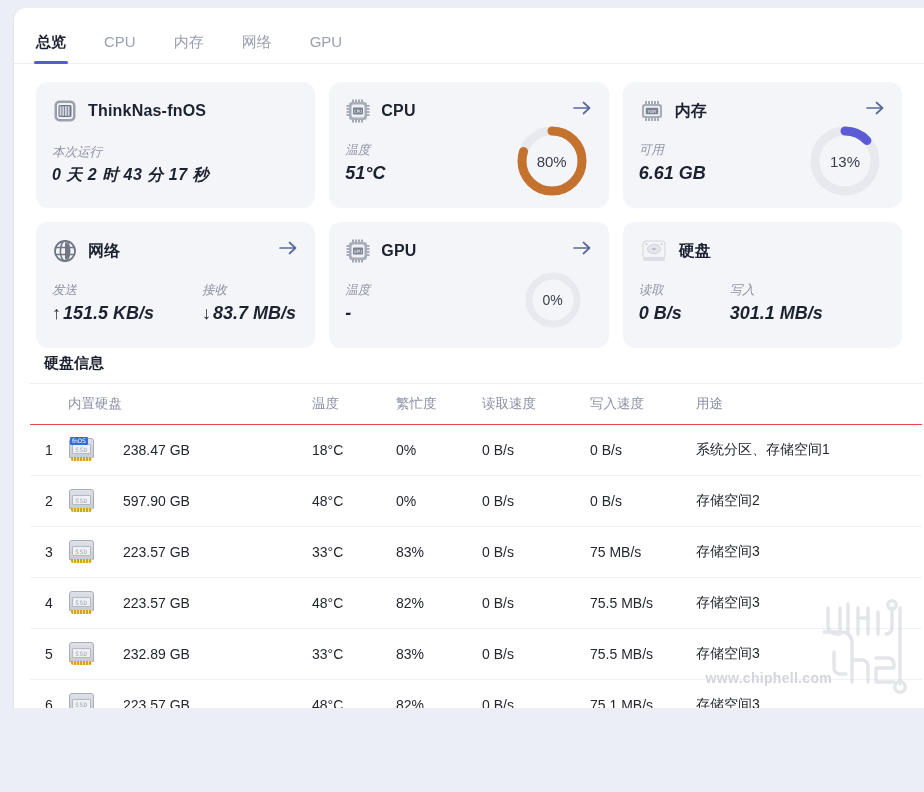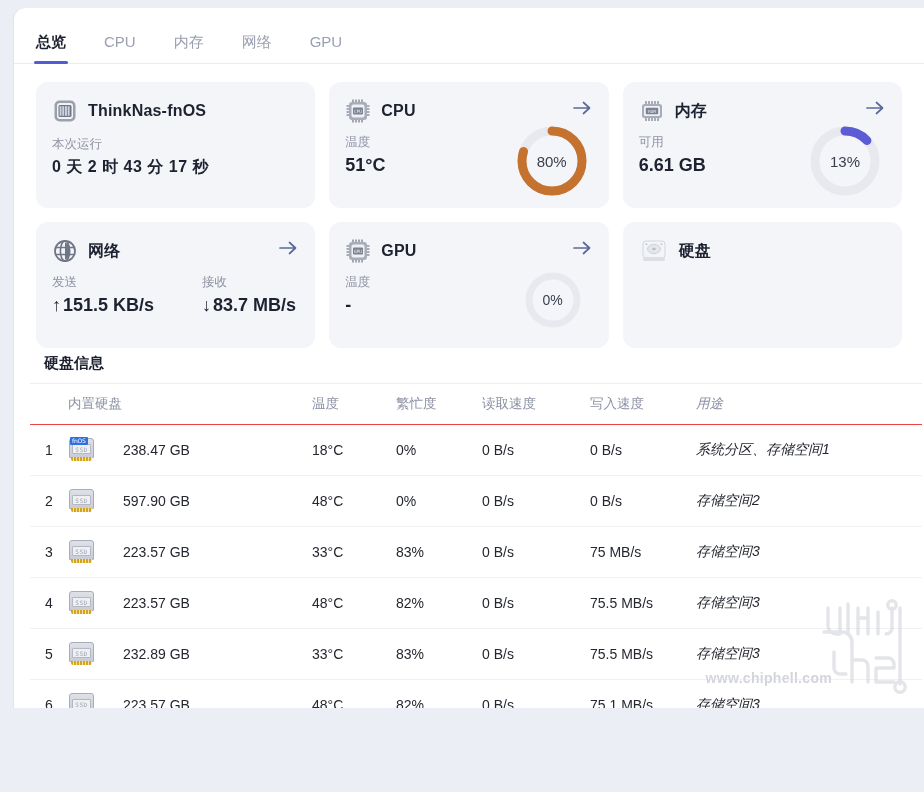--- a/index.html
+++ b/index.html
@@ -74,23 +74,24 @@
   }
   .arrow {
     position: absolute;
     right: 16px; top: 16px;
     width: 22px; height: 20px;
     cursor: pointer;
   }
   .arrow svg { display:block; }
   .metrics {
     position: absolute;
-    left: 16px; bottom: 32px;
+    left: 16px; bottom: 24px;
     display: flex;
     gap: 48px;
+    font-style: italic;
   }
   .metric-label {
     font-size: 12.5px;
     color: #8e93a3;
     margin-bottom: 6px;
     line-height: 1.1;
   }
   .metric-value {
     font-size: 18px;
     font-weight: bold;
@@ -145,21 +146,21 @@
     padding: 13px 0;
     border-bottom: 1px solid #f0f1f5;
     vertical-align: middle;
   }
   .col-idx   { width: 38px; text-align: center !important; color:#3b3f4a; }
   .col-disk  { width: 244px; }
   .col-temp  { width: 84px; }
   .col-busy  { width: 86px; }
   .col-read  { width: 108px; }
   .col-write { width: 106px; }
-  .col-use   { width: 226px; font-style: italic; }
+  .col-use   { width: 226px; }
   .disk-cell { display: flex; align-items: center; gap: 28px; }
   .busy-hot { color: #e08030; }
   
   .ssd {
     position: relative;
     width: 27px; height: 24px;
     flex: 0 0 auto;
   }
   .ssd .body {
     position:absolute; left:1px; top:0; right:1px; bottom:4px;
@@ -392,20 +393,30 @@
           <svg viewBox="0 0 30 26" width="30" height="26">
             <rect x="4" y="3" width="22" height="17" rx="3" fill="#f3f4f7" stroke="#d3d6dd" stroke-width="1"></rect>
             <ellipse cx="15" cy="11" rx="6.5" ry="4.6" fill="#e4e6ec" stroke="#cfd2da" stroke-width="1"></ellipse>
             <ellipse cx="15" cy="11" rx="1.8" ry="1.3" fill="#b9bdc7"></ellipse>
             <circle cx="22.5" cy="6.2" r="0.9" fill="#c3c6cf"></circle>
             <circle cx="7.5" cy="6.2" r="0.9" fill="#c3c6cf"></circle>
             <rect x="4" y="19" width="22" height="4" rx="1.6" fill="#dcdee5"></rect>
           </svg>
         </span>
         <span class="card-title">硬盘</span>
+      </div>
+      <div class="metrics">
+        <div>
+          <div class="metric-label">读取</div>
+          <div class="metric-value">0 B/s</div>
+        </div>
+        <div>
+          <div class="metric-label">写入</div>
+          <div class="metric-value">301.1 MB/s</div>
+        </div>
       </div>
     </div>
 
   </div>
 
   <div class="section-title">硬盘信息</div>
 
   <table class="disks">
     <thead>
       <tr>

